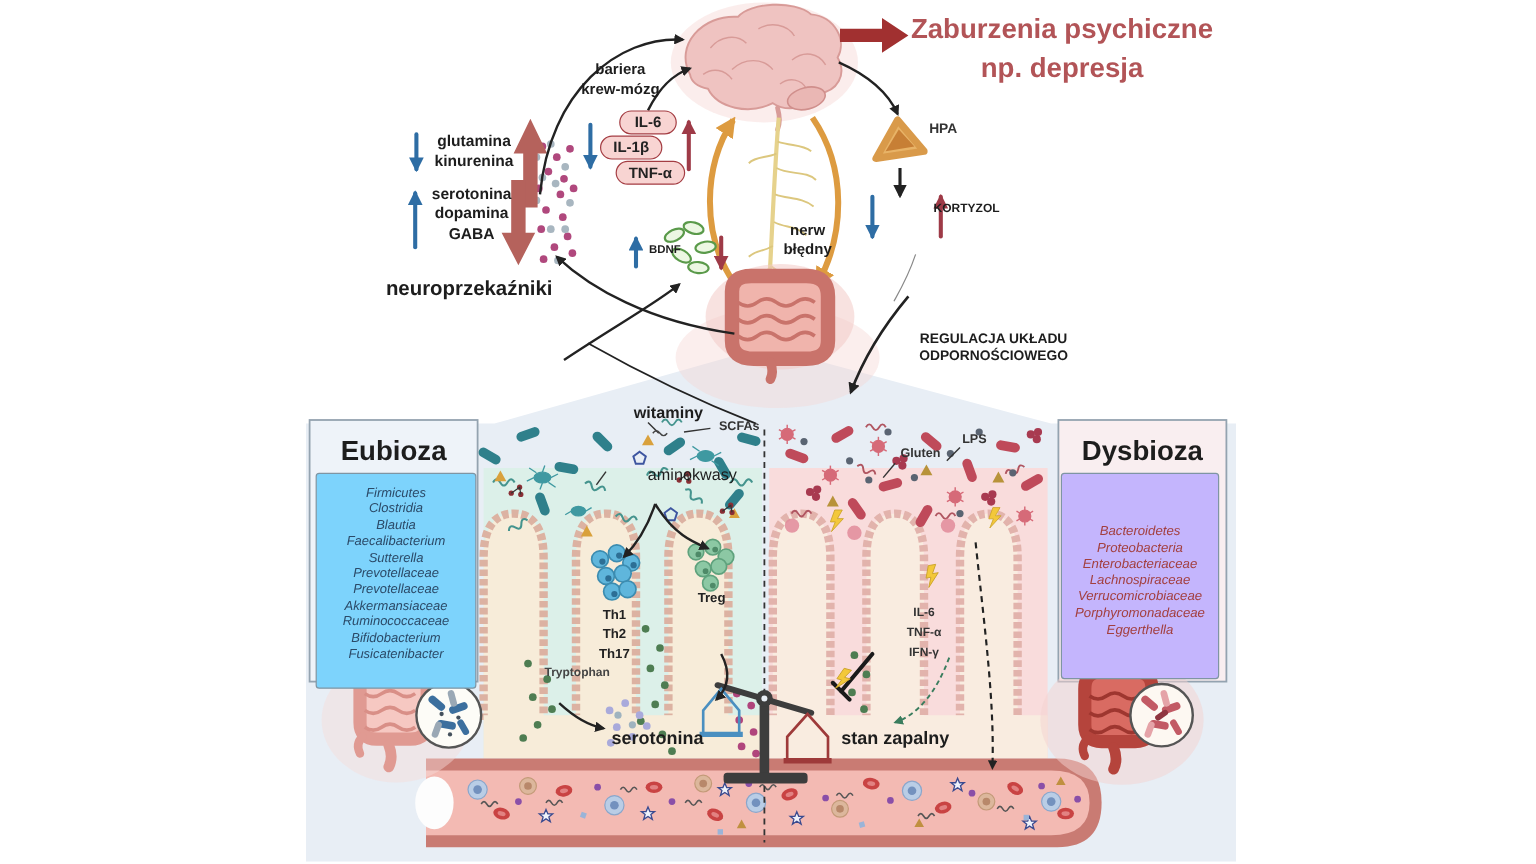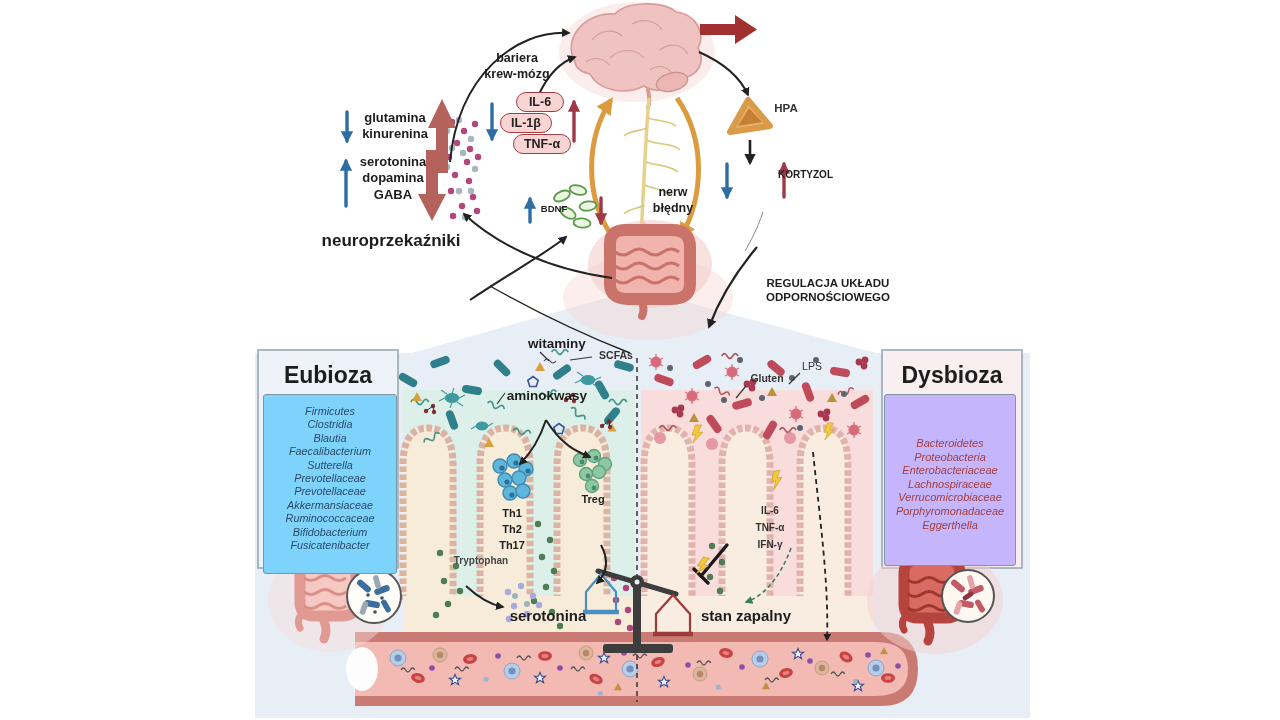--- a/index.html
+++ b/index.html
@@ -579,20 +579,24 @@
       <path d="M470,300 C512,272 548,252 566,237" marker-end="url(#mB)"></path>
       <path d="M699,52 C726,64 741,79 748,95" marker-end="url(#mB)"></path>
       <path d="M750,140 L750,163" stroke-width="2.6" marker-end="url(#mB)"></path>
       <path d="M757,247 C736,272 719,300 709,327" stroke-width="2.2" marker-end="url(#mB)"></path>
     </g>
     <path d="M763,212 C757,230 750,242 745,251" stroke="#888" stroke-width="1"></path>
     <path d="M490,286 C550,320 602,342 630,353" stroke="#222" stroke-width="1.4"></path>
   </g>
 </svg>
 
+<div class="lbl" style="left:755px;top:8px;width:260px;font-size:23px;font-weight:800;color:#b25457;line-height:1.4;">
+  <div>Zaburzenia psychiczne</div>
+  <div>np. depresja</div>
+</div>
 
 <div class="lbl" style="left:476px;top:51px;width:82px;font-size:12.5px;">
   <div>bariera</div>
   <div>krew-mózg</div>
 </div>
 
 <div class="lbl" style="left:356px;top:110px;width:78px;font-size:13px;">
   <div>glutamina</div>
   <div>kinurenina</div>
 </div>
@@ -646,23 +650,23 @@
   <div class="it">Proteobacteria</div>
   <div class="it">Enterobacteriaceae</div>
   <div class="it">Lachnospiraceae</div>
   <div class="it">Verrucomicrobiaceae</div>
   <div class="it">Porphyromonadaceae</div>
   <div class="it">Eggerthella</div>
 </div>
 
 <div class="lbl" style="left:520px;top:336px;width:74px;font-size:13.5px;font-weight:800;">witaminy</div>
 <div class="lbl" style="left:594px;top:349px;width:44px;font-size:10.5px;font-weight:600;color:#333;">SCFAs</div>
-<div class="lbl" style="left:502px;top:388px;width:90px;font-size:13.5px;font-weight:700;">aminokwasy</div>
+<div class="lbl" style="left:532px;top:388px;width:90px;font-size:13.5px;font-weight:400;">aminokwasy</div>
 <div class="lbl" style="left:744px;top:372px;width:46px;font-size:10.5px;font-weight:600;color:#333;">Gluten</div>
-<div class="lbl" style="left:797px;top:360px;width:30px;font-size:10.5px;font-weight:400;color:#333;">LPS</div>
+<div class="lbl" style="left:797px;top:360px;width:30px;font-size:10.5px;font-weight:700;color:#333;">LPS</div>
 
 <div class="lbl" style="left:492px;top:505px;width:40px;font-size:11px;line-height:16px;color:#222;">
   <div>Th1</div>
   <div>Th2</div>
   <div>Th17</div>
 </div>
 <div class="lbl" style="left:574px;top:493px;width:38px;font-size:11px;color:#222;">Treg</div>
 <div class="lbl" style="left:445px;top:555px;width:72px;font-size:10px;font-weight:600;color:#444;text-align:center;">Tryptophan</div>
 <div class="lbl" style="left:500px;top:607px;width:96px;font-size:15px;font-weight:800;">serotonina</div>
 <div class="lbl" style="left:690px;top:607px;width:112px;font-size:15px;font-weight:800;">stan zapalny</div>

